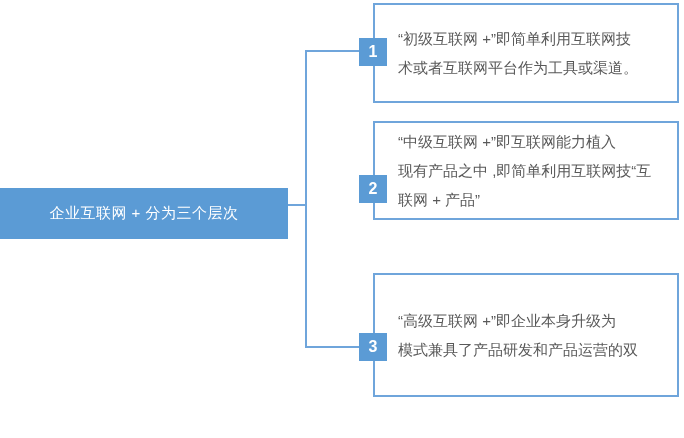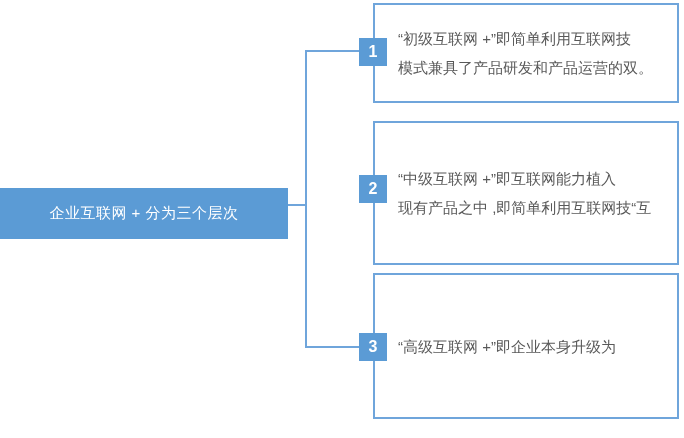--- a/index.html
+++ b/index.html
@@ -23,22 +23,22 @@
   .branch3{left:305px;top:346px;width:54px;height:2px;}
   .leaf-box{
     position:absolute;left:373px;width:306px;
     background:#ffffff;border:2px solid #6fa5db;
     box-sizing:border-box;
     display:flex;flex-direction:column;justify-content:center;
     padding:0 18px 0 23px;
     color:#595959;font-size:15px;line-height:29px;
   }
   .box1{top:3px;height:100px;}
-  .box2{top:121px;height:144px;}
-  .box3{top:273px;height:146px;}
+  .box2{top:121px;height:99px;}
+  .box3{top:273px;height:124px;}
   .badge{
     position:absolute;left:359px;width:28px;height:28px;
     background:#5b9bd5;
     display:flex;align-items:center;justify-content:center;
     color:#ffffff;font-size:16px;font-weight:bold;
     z-index:2;
   }
   .badge1{top:38px;}
   .badge2{top:175px;}
   .badge3{top:333px;}
@@ -53,34 +53,36 @@
     <span>企业互联网 + 分为三个层次</span>
   </div>
 
   <div class="line stub"></div>
   <div class="line trunk"></div>
   <div class="line branch1"></div>
   <div class="line branch3"></div>
 
   <div class="leaf-box box1">
     <div class="txt">“初级互联网 +”即简单利用互联网技</div>
-    <div class="txt">模式兼具了产品研发和产品运营的双。</div>
+    <div class="txt">术或者互联网平台作为工具或渠道。</div>
   </div>
   <div class="badge badge1">
     <span>1</span>
   </div>
 
   <div class="leaf-box box2">
     <div class="txt">“中级互联网 +”即互联网能力植入</div>
     <div class="txt">现有产品之中 ,即简单利用互联网技“互</div>
+    <div class="txt">联网 + 产品”</div>
   </div>
   <div class="badge badge2">
     <span>2</span>
   </div>
 
   <div class="leaf-box box3">
     <div class="txt">“高级互联网 +”即企业本身升级为</div>
+    <div class="txt">模式兼具了产品研发和产品运营的双</div>
   </div>
   <div class="badge badge3">
     <span>3</span>
   </div>
 
 </div>
 
 </body></html>

